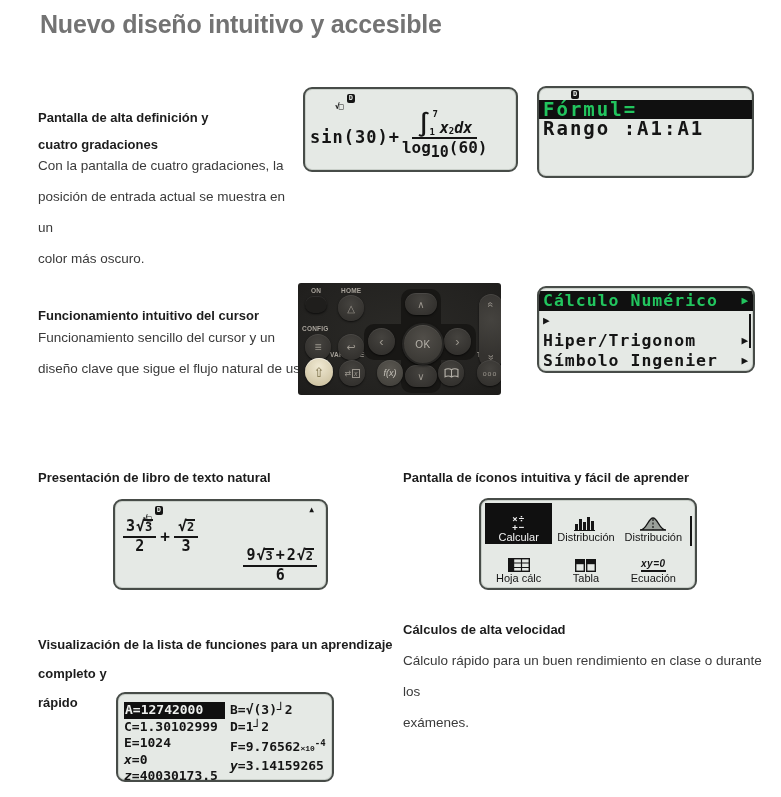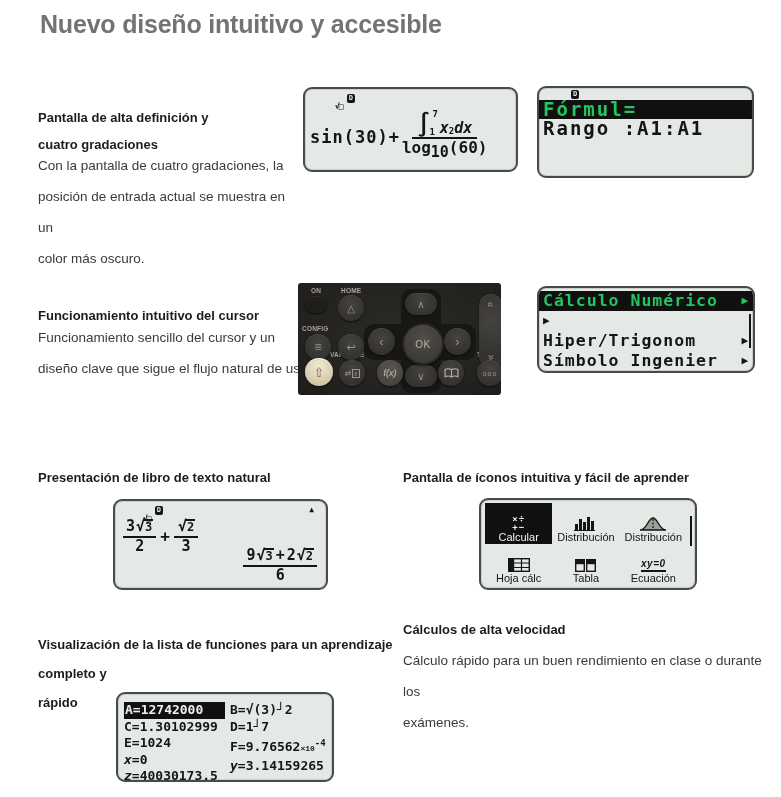--- a/index.html
+++ b/index.html
@@ -373,17 +373,17 @@
 <div class="lcd lcdvars">
   <div class="vleft">
     <div class="vrow"><span class="vhl">A=12742000</span></div>
     <div class="vrow">C=1.30102999</div>
     <div class="vrow">E=1024</div>
     <div class="vrow"><span class="vit">x</span><span>=0</span></div>
     <div class="vrow"><span class="vit">z</span><span>=40030173.5</span></div>
   </div>
   <div class="vright">
     <div class="vrow">B=√(3)┘2</div>
-    <div class="vrow">D=1┘7</div>
+    <div class="vrow">D=1┘2</div>
     <div class="vrow"><span>F=9.76562</span><span class="x10">×10</span><span class="fexp">-4</span></div>
     <div class="vrow"><span class="vit">y</span><span>=3.14159265</span></div>
   </div>
 </div>
 
 </body></html>

